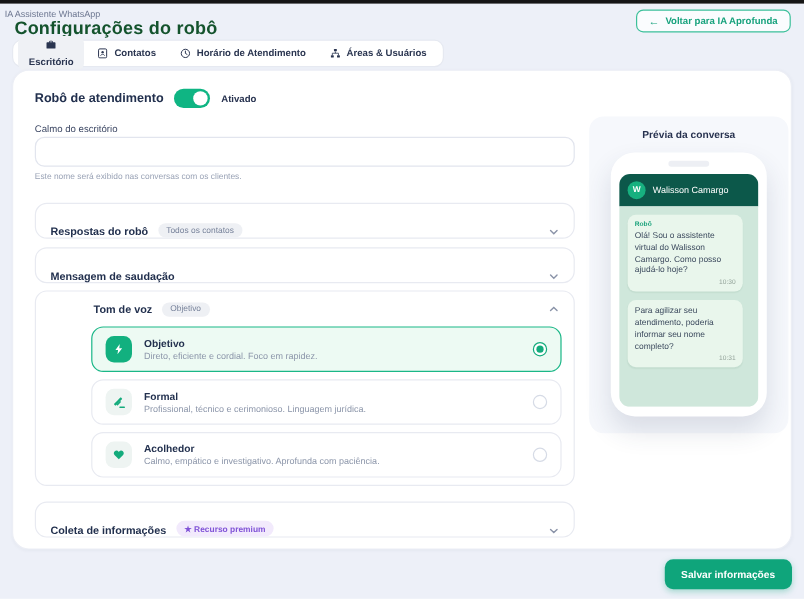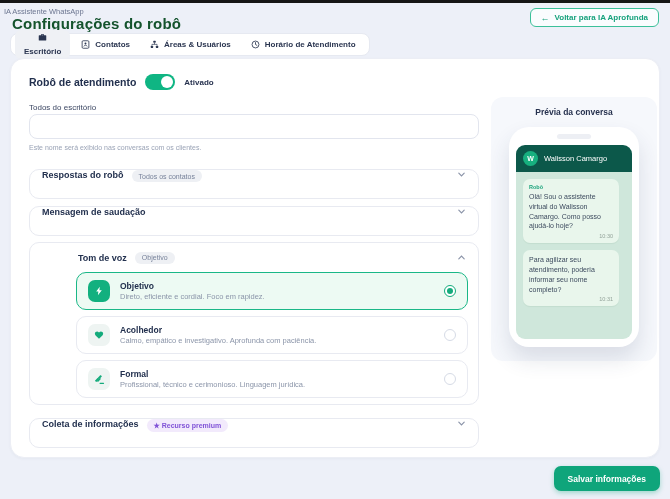--- a/index.html
+++ b/index.html
@@ -55,21 +55,21 @@
   .office-input {
     position:absolute; left:18px; top:55px; width:450px; height:25px;
     border:1px solid #e2e5ee; border-radius:8px; background:#ffffff;
     font-family:"Liberation Sans", sans-serif; font-size:9px; color:#23304e; padding:0 9px; outline:none;
   }
   .field-helper { position:absolute; left:18px; top:85px; font-size:7px; color:#9aa3b6; }
 
   .acc {
     position:absolute; left:18px; width:450px; height:30px;
     border:1px solid #e8eaf1; border-radius:10px; background:#ffffff;
-    display:flex; align-items:flex-start; padding:0 12px; gap:8px; cursor:pointer;
+    display:flex; align-items:flex-end; padding:0 12px; gap:8px; cursor:pointer;
   }
   .acc-title { font-size:9px; font-weight:bold; color:#22304e; }
   .badge-grey {
     background:#eef0f4; color:#77829a; font-size:7px;
     padding:2.5px 7px; border-radius:9px; white-space:nowrap;
   }
   .badge-premium {
     background:#f2eafc; color:#8053d7; font-size:7px; font-weight:bold;
     padding:2.5px 7px; border-radius:9px; white-space:nowrap;
   }
@@ -162,50 +162,50 @@
           <rect x="1.5" y="1" width="9" height="10" rx="1.4" fill="none" stroke="#2a3550" stroke-width="1.1"></rect>
           <circle cx="6" cy="4.6" r="1.3" fill="#2a3550"></circle>
           <path d="M3.8 8.6c.4-1.1 1.2-1.6 2.2-1.6s1.8.5 2.2 1.6" fill="none" stroke="#2a3550" stroke-width="1"></path>
         </svg>
     </span>
     <span>Contatos</span>
   </div>
   <div class="tab">
     <span>
       <svg width="9" height="9" viewBox="0 0 12 12">
+          <circle cx="6" cy="6" r="4.6" fill="none" stroke="#2a3550" stroke-width="1.1"></circle>
+          <path d="M6 3.4V6l1.8 1.1" fill="none" stroke="#2a3550" stroke-width="1.1" stroke-linecap="round"></path>
+        </svg>
+    </span>
+    <span>Horário de Atendimento</span>
+  </div>
+  <div class="tab">
+    <span>
+      <svg width="9" height="9" viewBox="0 0 12 12">
           <rect x="4.4" y="1" width="3.2" height="2.6" rx=".6" fill="#2a3550"></rect>
           <rect x="1" y="8" width="3.2" height="2.6" rx=".6" fill="#2a3550"></rect>
           <rect x="7.8" y="8" width="3.2" height="2.6" rx=".6" fill="#2a3550"></rect>
           <path d="M6 3.8v2M2.6 8V5.8h6.8V8" fill="none" stroke="#2a3550" stroke-width=".9"></path>
         </svg>
     </span>
     <span>Áreas &amp; Usuários</span>
   </div>
-  <div class="tab">
-    <span>
-      <svg width="9" height="9" viewBox="0 0 12 12">
-          <circle cx="6" cy="6" r="4.6" fill="none" stroke="#2a3550" stroke-width="1.1"></circle>
-          <path d="M6 3.4V6l1.8 1.1" fill="none" stroke="#2a3550" stroke-width="1.1" stroke-linecap="round"></path>
-        </svg>
-    </span>
-    <span>Horário de Atendimento</span>
-  </div>
 </div>
 
 <div class="main-card">
 
   <div class="bot-row">
     <span class="bot-title">Robô de atendimento</span>
     <div class="toggle">
         <div class="knob"></div>
       </div>
     <span class="toggle-state">Ativado</span>
   </div>
 
-  <div class="field-label">Todos do escritório</div>
+  <div class="field-label">Calmo do escritório</div>
   <input class="office-input" type="text" value="" style="">
   <div class="field-helper">Este nome será exibido nas conversas com os clientes.</div>
 
   <div class="acc" style="top:110px;">
     <span class="acc-title">Respostas do robô</span>
     <span class="badge-grey">Todos os contatos</span>
     <span class="chev">
       <svg width="9" height="9" viewBox="0 0 10 10">
           <path d="M2 3.5 5 6.5 8 3.5" fill="none" stroke="#8a93a8" stroke-width="1.3" stroke-linecap="round"></path>
         </svg>
@@ -241,45 +241,45 @@
         </div>
         <div class="opt-texts">
           <span class="opt-title">Objetivo</span>
           <span class="opt-desc">Direto, eficiente e cordial. Foco em rapidez.</span>
         </div>
         <div class="radio checked"></div>
       </div>
 
       <div class="opt">
         <div class="opt-icon soft">
-          <svg width="10" height="10" viewBox="0 0 10 10">
-              <path d="M5 8.8 1.6 5.4C.6 4.4.6 2.9 1.6 2s2.4-.8 3.1.2L5 2.6l.3-.4c.7-1 2.2-1.1 3.1-.2 1 .9 1 2.4 0 3.4L5 8.8z" fill="#14ab7c"></path>
-            </svg>
-        </div>
-        <div class="opt-texts">
-          <span class="opt-title">Acolhedor</span>
-          <span class="opt-desc">Calmo, empático e investigativo. Aprofunda com paciência.</span>
-        </div>
-        <div class="radio"></div>
-      </div>
-
-      <div class="opt">
-        <div class="opt-icon soft">
           <svg width="11" height="11" viewBox="0 0 12 12">
               <g fill="#14ab7c">
                 <rect x="5.2" y="1.2" width="2.2" height="4.6" rx=".5" transform="rotate(45 6.3 3.5)"></rect>
                 <rect x="2.2" y="4.2" width="2.2" height="4.6" rx=".5" transform="rotate(45 3.3 6.5)"></rect>
                 <rect x="4.6" y="4.1" width="1.6" height="4.8" rx=".6" transform="rotate(45 5.4 6.5)"></rect>
                 <rect x="6" y="9.6" width="5" height="1.3" rx=".5"></rect>
               </g>
             </svg>
         </div>
         <div class="opt-texts">
           <span class="opt-title">Formal</span>
           <span class="opt-desc">Profissional, técnico e cerimonioso. Linguagem jurídica.</span>
+        </div>
+        <div class="radio"></div>
+      </div>
+
+      <div class="opt">
+        <div class="opt-icon soft">
+          <svg width="10" height="10" viewBox="0 0 10 10">
+              <path d="M5 8.8 1.6 5.4C.6 4.4.6 2.9 1.6 2s2.4-.8 3.1.2L5 2.6l.3-.4c.7-1 2.2-1.1 3.1-.2 1 .9 1 2.4 0 3.4L5 8.8z" fill="#14ab7c"></path>
+            </svg>
+        </div>
+        <div class="opt-texts">
+          <span class="opt-title">Acolhedor</span>
+          <span class="opt-desc">Calmo, empático e investigativo. Aprofunda com paciência.</span>
         </div>
         <div class="radio"></div>
       </div>
 
     </div>
   </div>
 
   <div class="acc" style="top:359px;">
     <span class="acc-title">Coleta de informações</span>
     <span class="badge-premium">★ Recurso premium</span>

